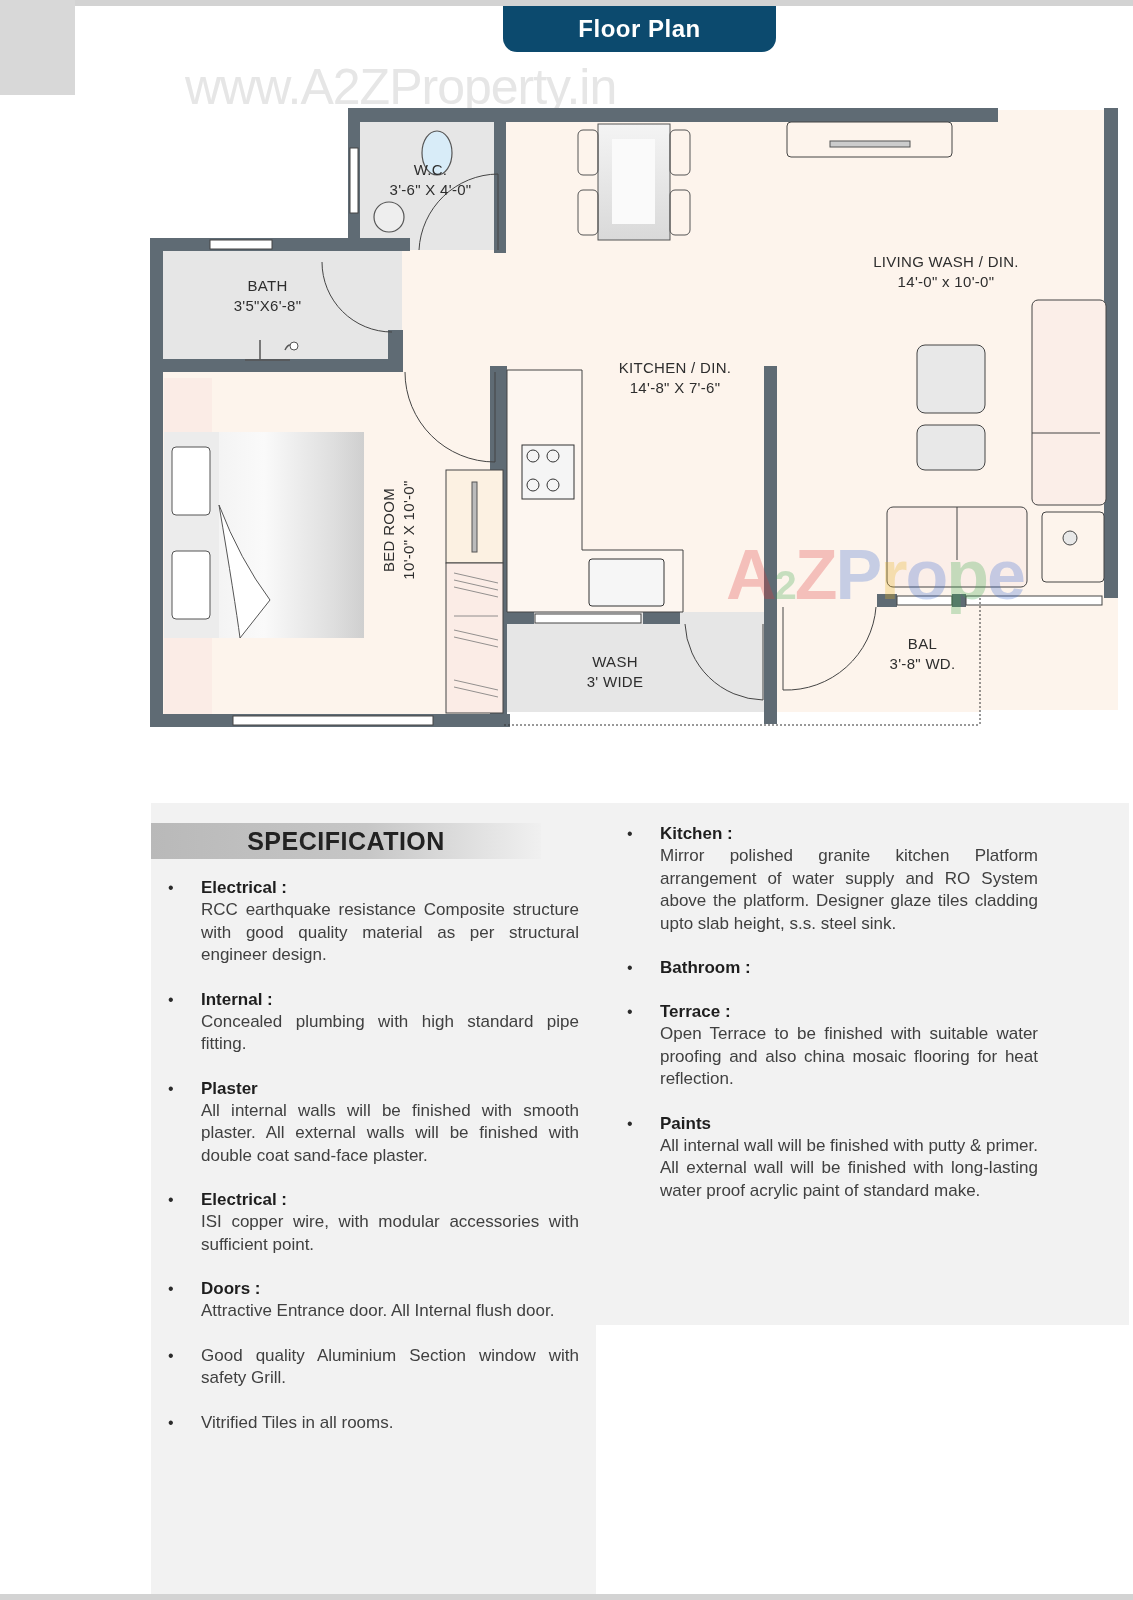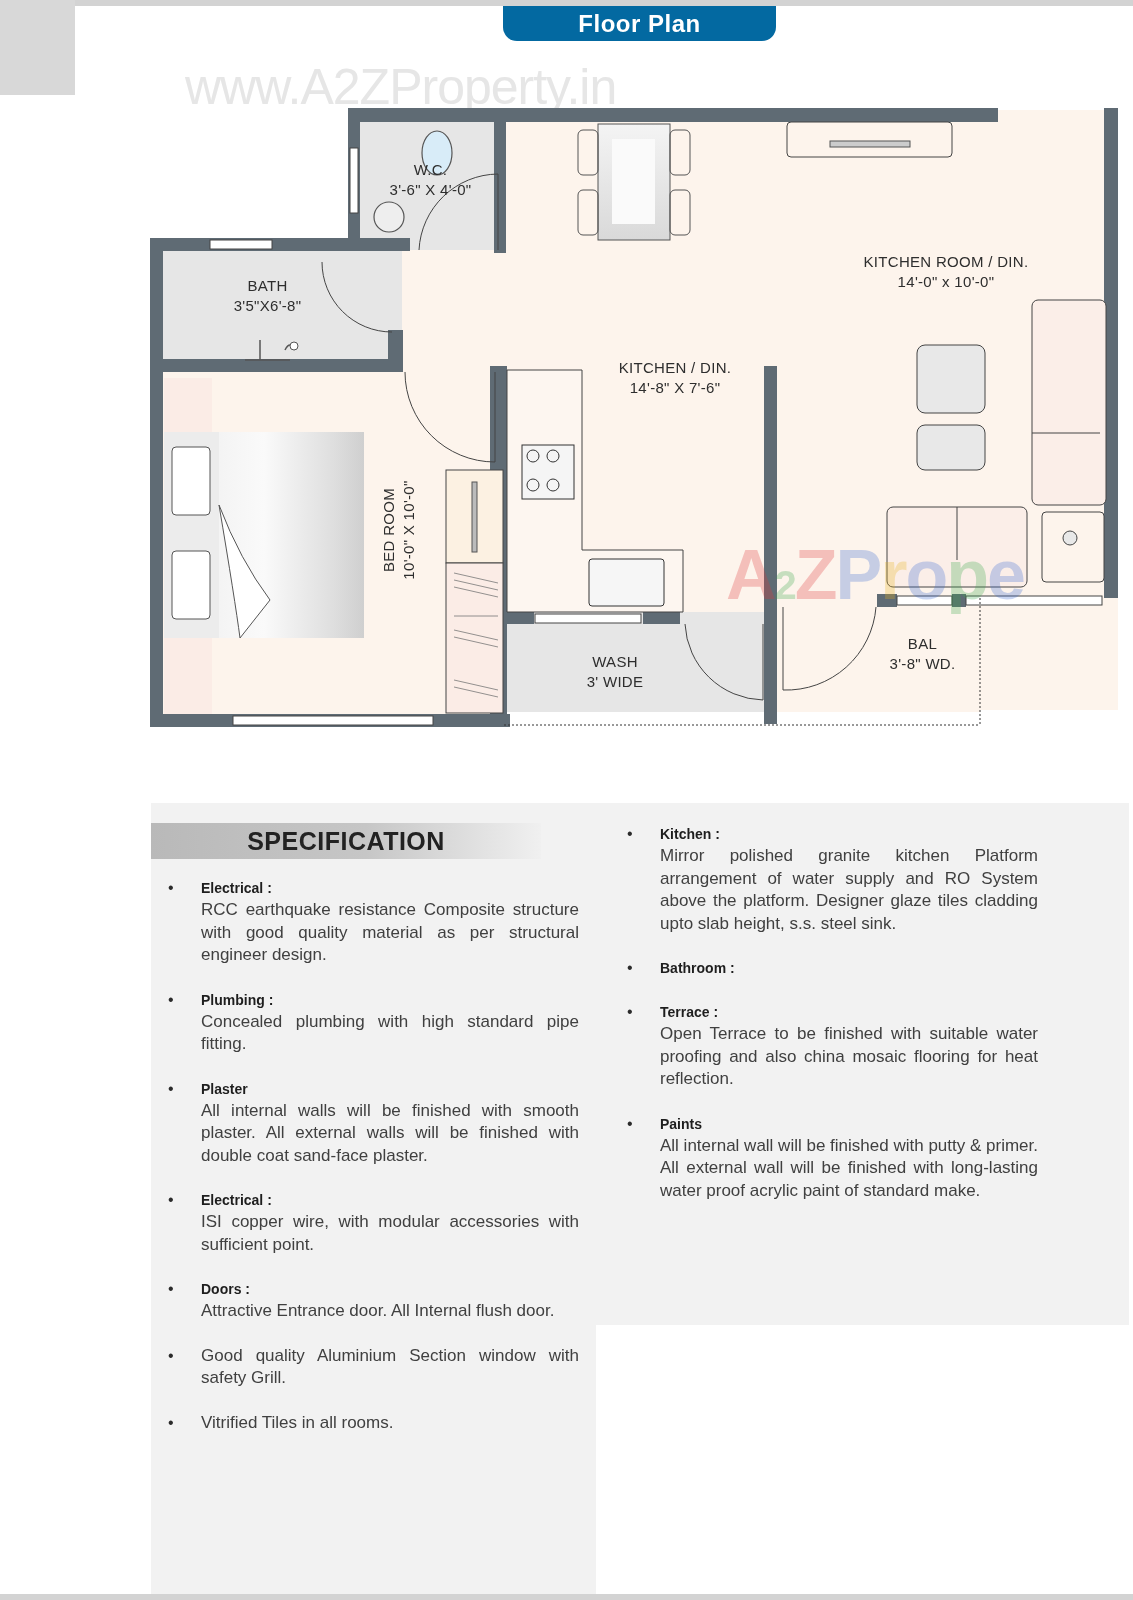--- a/index.html
+++ b/index.html
@@ -7,22 +7,22 @@
     width: 1133px; height: 1600px; position: relative; overflow: hidden;
     background: #ffffff;
     font-family: "Liberation Sans", "DejaVu Sans", sans-serif;
     color: #2b2b2b;
   }
   .top-strip { position: absolute; left: 0; top: 0; width: 1133px; height: 6px; background: #d3d3d3; }
   .corner-block { position: absolute; left: 0; top: 0; width: 75px; height: 95px; background: #d8d8d8; }
   .bottom-strip { position: absolute; left: 0; top: 1594px; width: 1133px; height: 6px; background: #d3d3d3; }
 
   .title-tab {
-    position: absolute; left: 503px; top: 6px; width: 273px; height: 35px;
-    background: #0369a1; border-radius: 0 0 14px 14px;
+    position: absolute; left: 503px; top: 6px; width: 273px; height: 46px;
+    background: #0c4a6e; border-radius: 0 0 14px 14px;
     color: #ffffff; font-weight: bold; font-size: 24px;
     display: flex; align-items: center; justify-content: center; letter-spacing: 0.5px;
   }
   .watermark-url {
     position: absolute; left: 185px; top: 58px; font-size: 50px; color: #e6e6e6;
     letter-spacing: -1px; white-space: nowrap;
   }
 
   .plan { position: absolute; left: 0; top: 0; width: 1126px; height: 740px; }
   .room-label {
@@ -46,21 +46,21 @@
     position: absolute; left: 151px; top: 823px; width: 390px; height: 36px;
     background: linear-gradient(90deg, #b9b9b9 0%, #c6c6c6 55%, #f0f0f0 100%);
     display: flex; align-items: center; justify-content: center;
     font-weight: bold; font-size: 25px; color: #222; letter-spacing: 0.5px;
   }
   .spec-col { position: absolute; }
   .spec-col.left { left: 168px; top: 877px; width: 411px; }
   .spec-col.right { left: 627px; top: 823px; width: 411px; }
   .spec-item { position: relative; padding-left: 33px; margin-bottom: 22px; }
   .spec-bullet { position: absolute; left: 0; top: 0; font-size: 16px; line-height: 22px; }
-  .spec-title { font-weight: bold; font-size: 14px; line-height: 22px; color: #1e1e1e; }
+  .spec-title { font-weight: bold; font-size: 17px; line-height: 22px; color: #1e1e1e; }
   .spec-text { font-size: 17px; line-height: 22.5px; color: #404040; text-align: justify; }
 </style>
 </head>
 <body>
 
 <div class="top-strip"></div>
 <div class="corner-block"></div>
 
 <div class="title-tab">Floor Plan</div>
 <div class="watermark-url">www.A2ZProperty.in</div>
@@ -205,21 +205,21 @@
   
   <div class="room-label" style="left:368px; top:160px; width:125px;">
     <div>W.C.</div>
     <div>3'-6" X 4'-0"</div>
   </div>
   <div class="room-label" style="left:205px; top:276px; width:125px;">
     <div>BATH</div>
     <div>3'5"X6'-8"</div>
   </div>
   <div class="room-label" style="left:846px; top:252px; width:200px;">
-    <div>KITCHEN ROOM / DIN.</div>
+    <div>LIVING WASH / DIN.</div>
     <div>14'-0" x 10'-0"</div>
   </div>
   <div class="room-label" style="left:600px; top:358px; width:150px;">
     <div>KITCHEN / DIN.</div>
     <div>14'-8" X 7'-6"</div>
   </div>
   <div class="room-label vertical" style="left:334px; top:510px; width:130px;">
     <div>BED ROOM</div>
     <div>10'-0" X 10'-0"</div>
   </div>
@@ -242,21 +242,21 @@
 <div class="spec-heading">SPECIFICATION</div>
 
 <div class="spec-col left">
   <div class="spec-item">
     <span class="spec-bullet">•</span>
     <div class="spec-title">Electrical :</div>
     <div class="spec-text">RCC earthquake resistance Composite structure with good quality material as per structural engineer design.</div>
   </div>
   <div class="spec-item">
     <span class="spec-bullet">•</span>
-    <div class="spec-title">Plumbing :</div>
+    <div class="spec-title">Internal :</div>
     <div class="spec-text">Concealed plumbing with high standard pipe fitting.</div>
   </div>
   <div class="spec-item">
     <span class="spec-bullet">•</span>
     <div class="spec-title">Plaster</div>
     <div class="spec-text">All internal walls will be finished with smooth plaster. All external walls will be finished with double coat sand-face plaster.</div>
   </div>
   <div class="spec-item">
     <span class="spec-bullet">•</span>
     <div class="spec-title">Electrical :</div>

